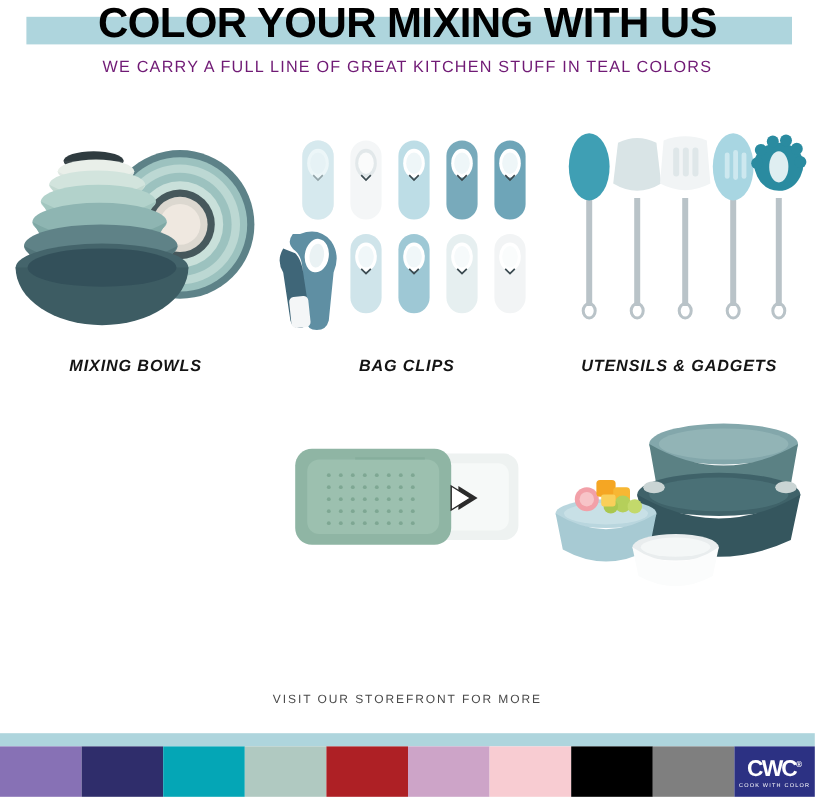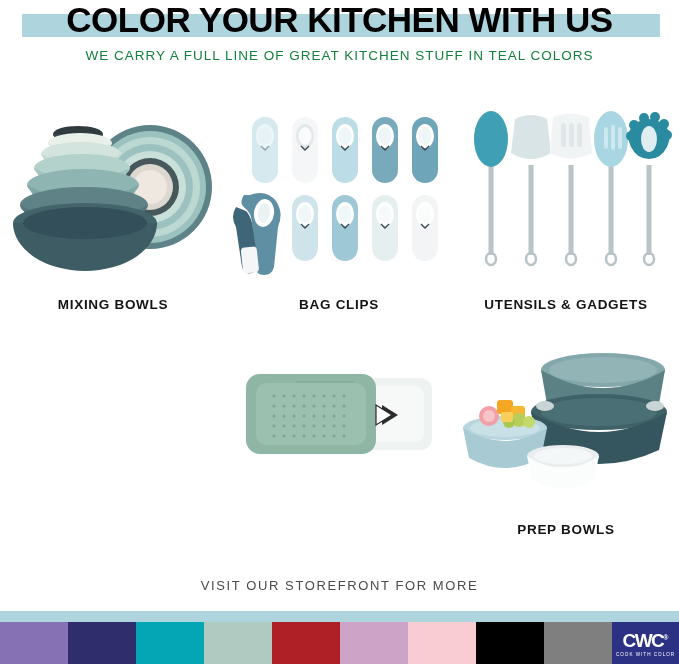--- a/index.html
+++ b/index.html
@@ -44,31 +44,32 @@
     white-space: nowrap;
   }
   #subtitle {
     position: absolute;
     left: 0;
     top: 48px;
     width: 679px;
     text-align: center;
     font-size: 13.5px;
     letter-spacing: 1.0px;
-    color: #15803d;
+    color: #701a75;
     white-space: nowrap;
   }
 
   
   #product-grid {
     position: absolute;
     left: 0;
     top: 95px;
     width: 661px;
     height: 450px;
+    font-style: italic;
   }
   .product-row {
     position: relative;
     width: 679px;
     height: 225px;
   }
   .product-cell {
     position: absolute;
     width: 226px;
     height: 225px;
@@ -100,21 +101,21 @@
 
   svg.art { display: block; width: 226px; height: 185px; }
 
   
   #storefront-note {
     position: absolute;
     left: 0;
     top: 578px;
     width: 679px;
     text-align: center;
-    font-size: 13px;
+    font-size: 10px;
     letter-spacing: 1.6px;
     color: #4a4a4a;
     white-space: nowrap;
   }
 
   #divider-band {
     position: absolute;
     left: 0;
     top: 611px;
     width: 679px;
@@ -165,21 +166,21 @@
     line-height: 7px;
     margin-top: 1px;
     white-space: nowrap;
   }
 </style>
 </head>
 <body>
 
 <div id="header">
   <div id="title-band" style="background: rgb(174, 213, 221);"></div>
-  <div id="page-title">COLOR YOUR KITCHEN WITH US</div>
+  <div id="page-title">COLOR YOUR MIXING WITH US</div>
   <div id="subtitle">WE CARRY A FULL LINE OF GREAT KITCHEN STUFF IN TEAL COLORS</div>
 </div>
 
 <div id="product-grid">
 
   <div class="product-row">
 
     <div class="product-cell col-0">
       <div class="product-art">
         <svg class="art" viewBox="0 0 226 185" xmlns="http://www.w3.org/2000/svg">
@@ -461,21 +462,20 @@
             <rect x="48" y="92" width="12" height="10" rx="2" fill="#f9cf5a"></rect>
           </g>
 
           <g>
             <ellipse cx="110" cy="136" rx="36" ry="11" fill="#e9edee"></ellipse>
             <path d="M74 136 q36 24 72 0 l-5 24 q-31 17 -62 0 z" fill="#fbfcfc"></path>
             <ellipse cx="110" cy="136" rx="29" ry="8" fill="#f4f7f7"></ellipse>
           </g>
         </svg>
       </div>
-      <div class="product-label">PREP BOWLS</div>
     </div>
   </div>
 </div>
 
 <div id="storefront-note">VISIT OUR STOREFRONT FOR MORE</div>
 <div id="divider-band" style="background: rgb(174, 213, 221);"></div>
 
 <div id="color-strip">
 
   <div class="swatch" style="background: rgb(135, 113, 181); width: 68px;"></div>

